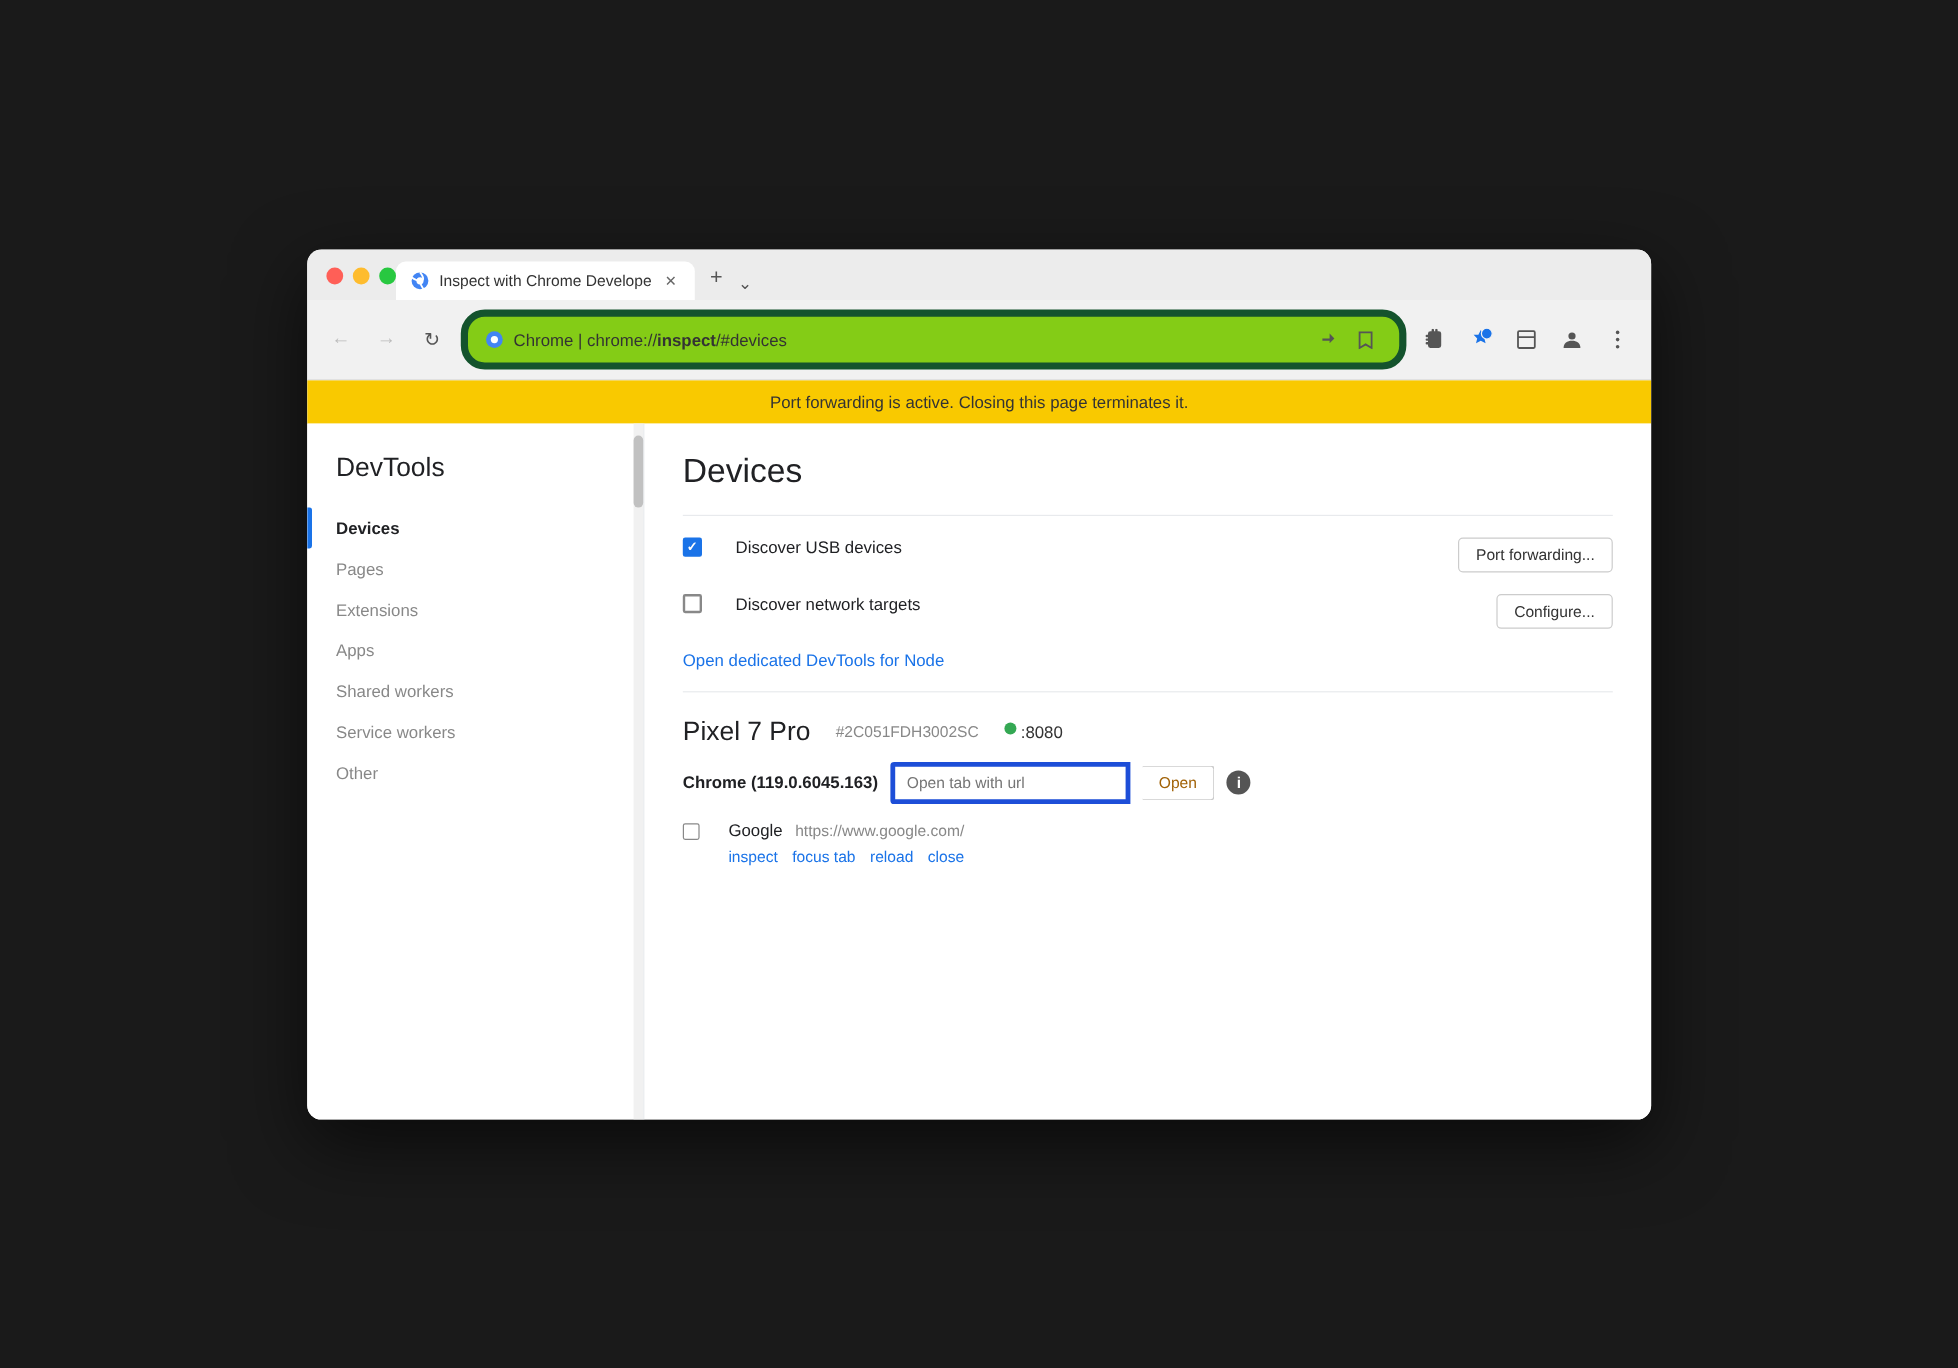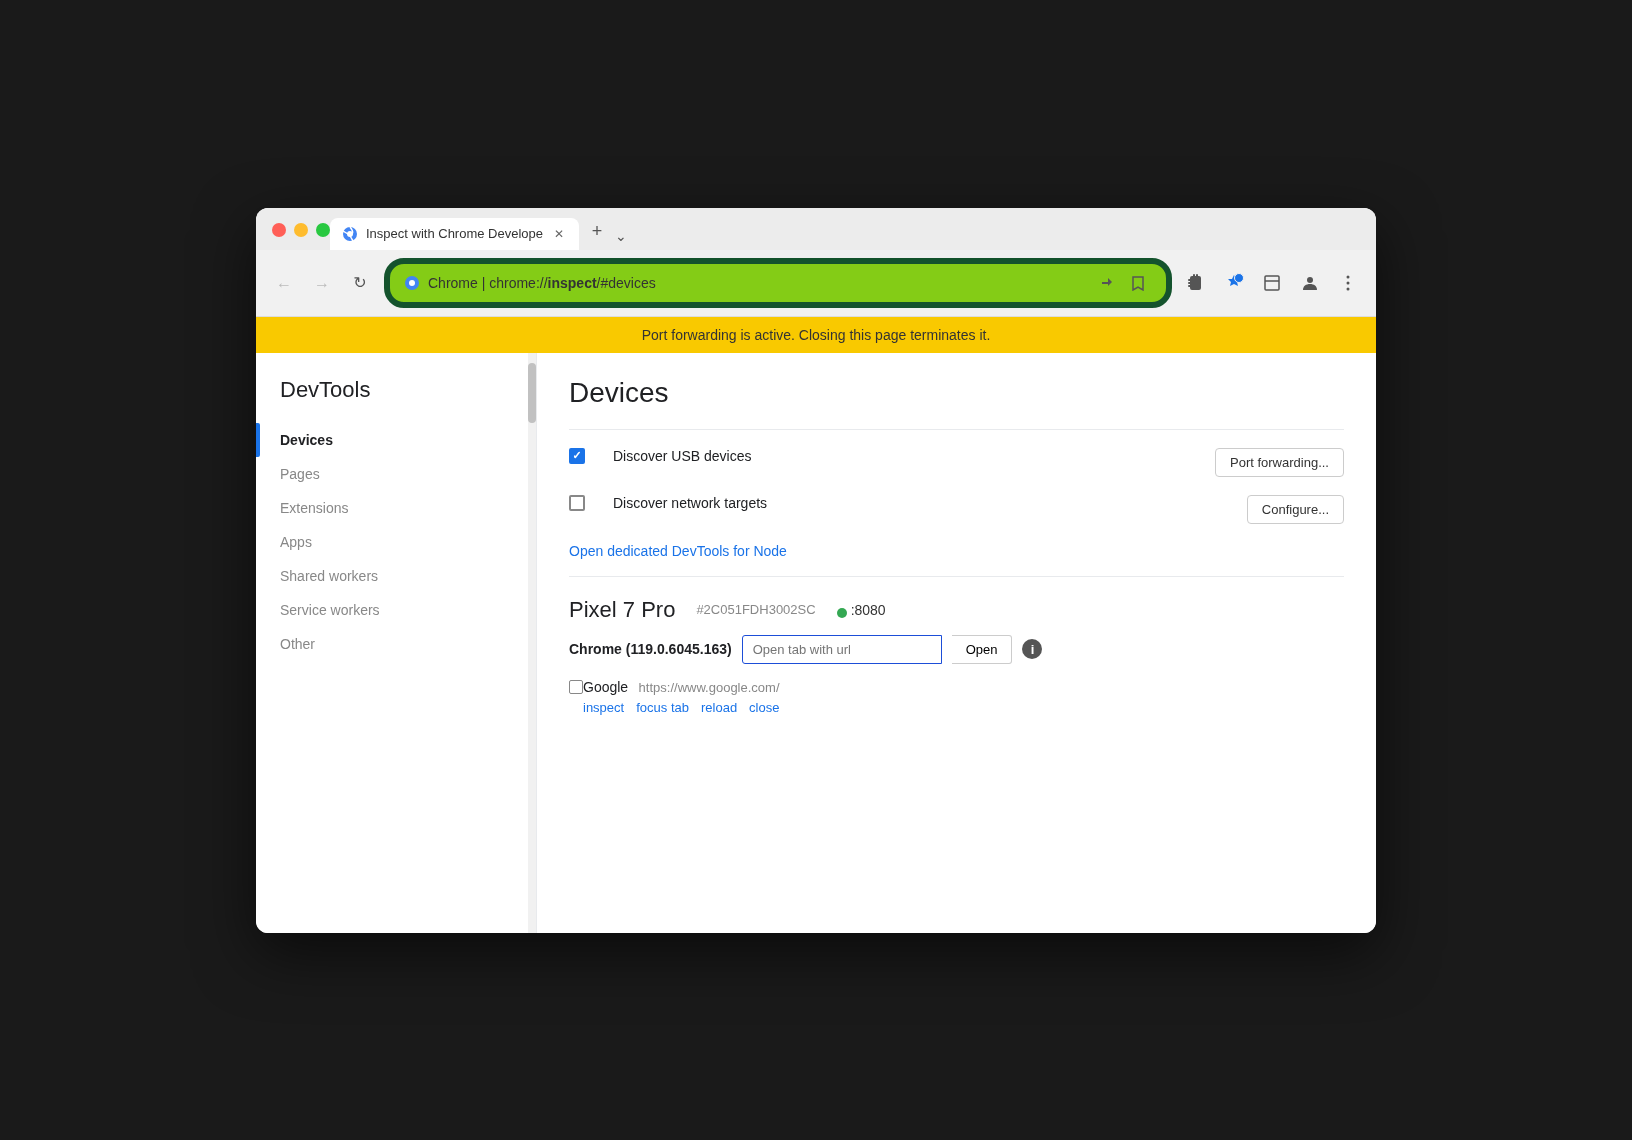--- a/index.html
+++ b/index.html
@@ -300,21 +300,21 @@
       font-size: 22px;
       font-weight: 400;
       color: #202124;
     }
     .device-id {
       font-size: 13px;
       color: #888;
     }
     .device-status {
       display: flex;
-      align-items: flex-end;
+      align-items: flex-start;
       gap: 4px;
       font-size: 14px;
       color: #333;
     }
     .status-dot {
       width: 10px;
       height: 10px;
       border-radius: 50%;
       background: #34a853;
     }
@@ -324,36 +324,36 @@
       gap: 10px;
       margin-bottom: 8px;
     }
     .chrome-label {
       font-size: 14px;
       font-weight: 700;
       color: #202124;
     }
     .url-input {
       flex: 1;
-      border: 1px solid #1d4ed8;
+      border: 4px solid #1d4ed8;
       border-radius: 3px 0 0 3px;
       padding: 6px 10px;
       font-size: 13px;
       color: #888;
       outline: none;
       max-width: 200px;
     }
     .open-btn {
       padding: 6px 14px;
       border: 1px solid #ccc;
       border-left: none;
       border-radius: 0 3px 3px 0;
       background: #fff;
       font-size: 13px;
-      color: #000000;
+      color: #a16207;
       cursor: pointer;
     }
     .info-icon {
       width: 20px;
       height: 20px;
       border-radius: 50%;
       background: #555;
       color: #fff;
       font-size: 13px;
       display: flex;
@@ -365,21 +365,21 @@
     }
     .trace-link {
       font-size: 13px;
       color: #1a73e8;
       cursor: pointer;
       margin-left: 4px;
     }
     .tab-row {
       display: flex;
       align-items: flex-start;
-      gap: 0;
+      gap: 24px;
       margin-top: 14px;
     }
     .tab-checkbox {
       width: 14px;
       height: 14px;
       border: 1px solid #888;
       border-radius: 2px;
       background: #fff;
       flex-shrink: 0;
       margin-top: 2px;

